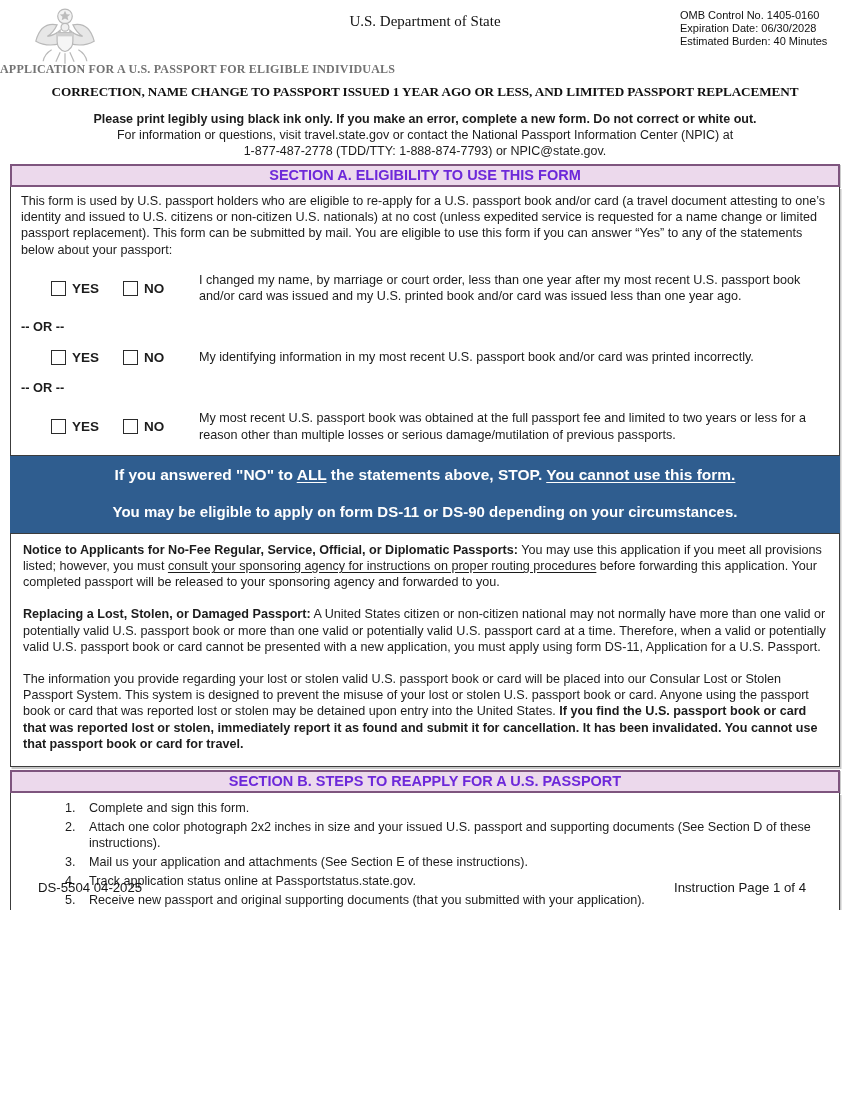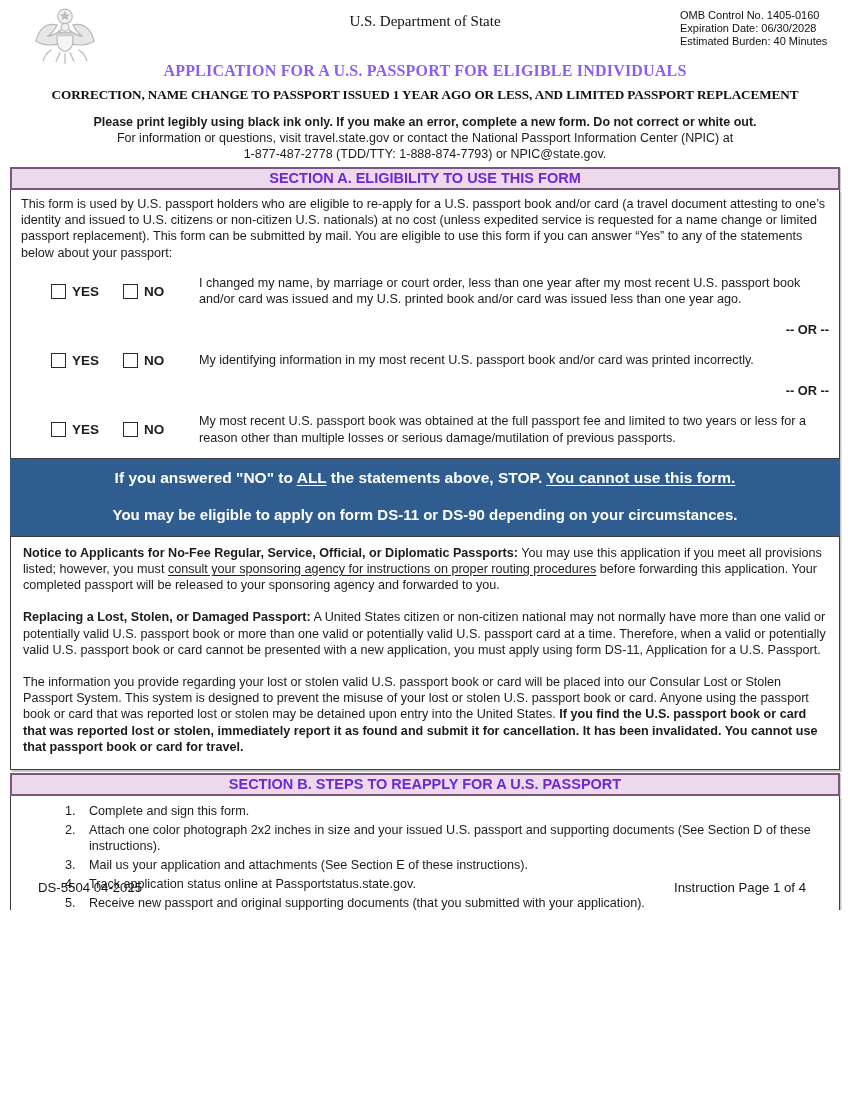--- a/index.html
+++ b/index.html
@@ -13,23 +13,23 @@
   .seal { position:absolute; left:28px; top:6px; width:74px; height:68px; }
   .dept {
     text-align:center; padding-top:13px;
     font-family:"Liberation Serif", serif; font-size:15px; color:#111;
   }
   .omb {
     position:absolute; top:9px; left:680px; width:160px;
     font-size:11px; line-height:13px; color:#111; white-space:nowrap;
   }
   .title {
-    text-align:center; margin-top:14px;
-    font-family:"Liberation Serif", serif; font-weight:bold; font-size:16px;
-    letter-spacing:.2px; color:#8b5cf6;
+    margin-top:14px;
+    font-family:"Liberation Serif", serif; font-weight:bold; font-size:12px;
+    letter-spacing:.2px; color:#737373;
   }
   .subtitle {
     text-align:center; margin-top:7px;
     font-family:"Liberation Serif", serif; font-weight:bold; font-size:13.2px;
     letter-spacing:-.1px; color:#101010;
   }
   .print-notice { text-align:center; margin-top:11px; font-size:12.5px; line-height:16px; }
   .print-notice .b { font-weight:bold; }
   
   .frame { margin:5px 10px 0 10px; }
@@ -48,21 +48,21 @@
     display:grid; grid-template-columns:72px 76px 1fr;
     margin-left:30px; align-items:center; padding-right:4px;
   }
   .cb-group { display:flex; align-items:center; gap:6px; }
   .cb {
     width:15px; height:15px; border:1.7px solid #2b2b2b; background:#fff;
     display:inline-block; flex:0 0 auto; cursor:pointer;
   }
   .cb-label { font-weight:bold; font-size:13.5px; }
   .stmt-text { font-size:12.6px; line-height:16.2px; max-width:655px; }
-  .or-div { text-align:right; font-weight:bold; font-size:12.8px; margin:15px 0; }
+  .or-div { text-align:left; font-weight:bold; font-size:12.8px; margin:15px 0; }
   
   .stop-banner {
     background:#2F5D8F; color:#fff; text-align:center; font-weight:bold;
     padding:9px 10px 11px; margin-top:0;
     box-shadow:1.5px 2px 0 rgba(0,0,0,.22);
   }
   .stop-banner .l1 { font-size:15.5px; line-height:20px; }
   .stop-banner .l2 { font-size:15px; line-height:20px; margin-top:17px; }
   .u { text-decoration:underline; text-underline-offset:2px; }
   

